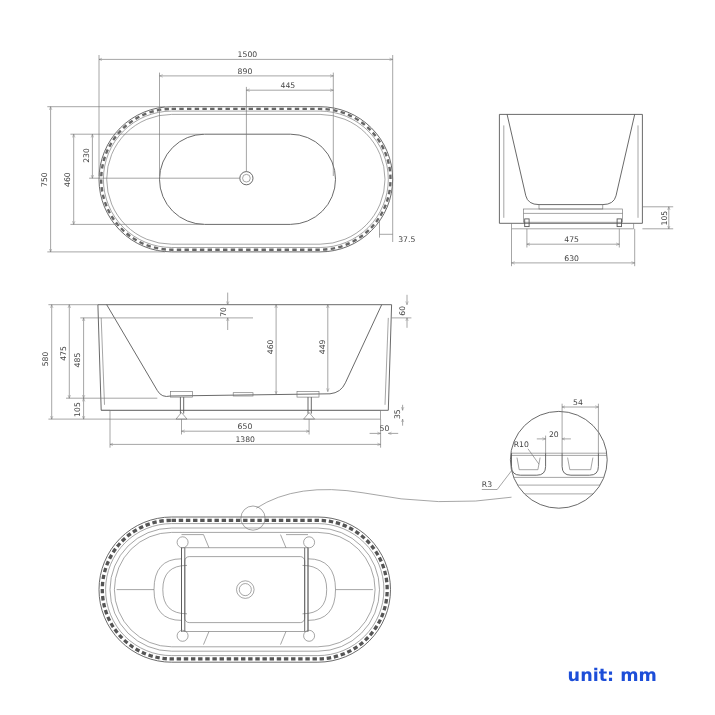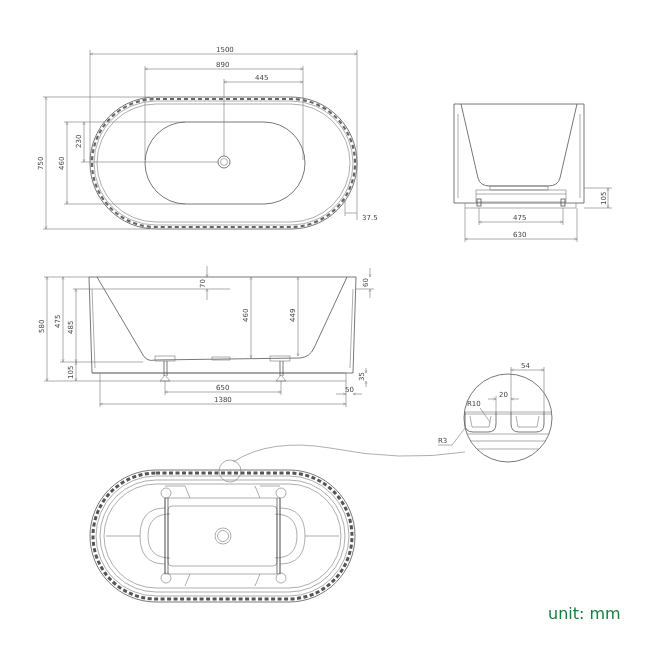--- a/index.html
+++ b/index.html
@@ -2,21 +2,21 @@
 <html><head>
 <meta charset="utf-8">
 <style>
   html, body { margin:0; padding:0; background:#ffffff; }
   body { width:650px; height:650px; position:relative; overflow:hidden; font-family:"DejaVu Sans", sans-serif; }
   svg { position:absolute; left:0; top:0; }
   .ln { stroke:#555; stroke-width:0.8; fill:none; }
   .thin { stroke:#777; stroke-width:0.6; fill:none; }
   .dim { stroke:#777; stroke-width:0.6; fill:none; }
   .lbl { font-family:"DejaVu Sans", sans-serif; font-size:7px; fill:#444; }
-  .unit { position:absolute; left:548px; top:604px; font-family:"DejaVu Sans", sans-serif; font-size:16px; color:#15803d; }
+  .unit { position:absolute; left:516px; top:604px; font-family:"DejaVu Sans", sans-serif; font-size:16px; color:#1d4ed8;font-weight:bold; }
 </style>
 </head>
 <body>
 
 <svg width="650" height="650" viewBox="0 0 650 650">
   <defs>
     <marker id="ar" markerWidth="6" markerHeight="6" refX="5" refY="3" orient="auto">
       <path d="M0,1 L5,3 L0,5" fill="none" stroke="#777" stroke-width="0.6"></path>
     </marker>
     <marker id="al" markerWidth="6" markerHeight="6" refX="1" refY="3" orient="auto">

